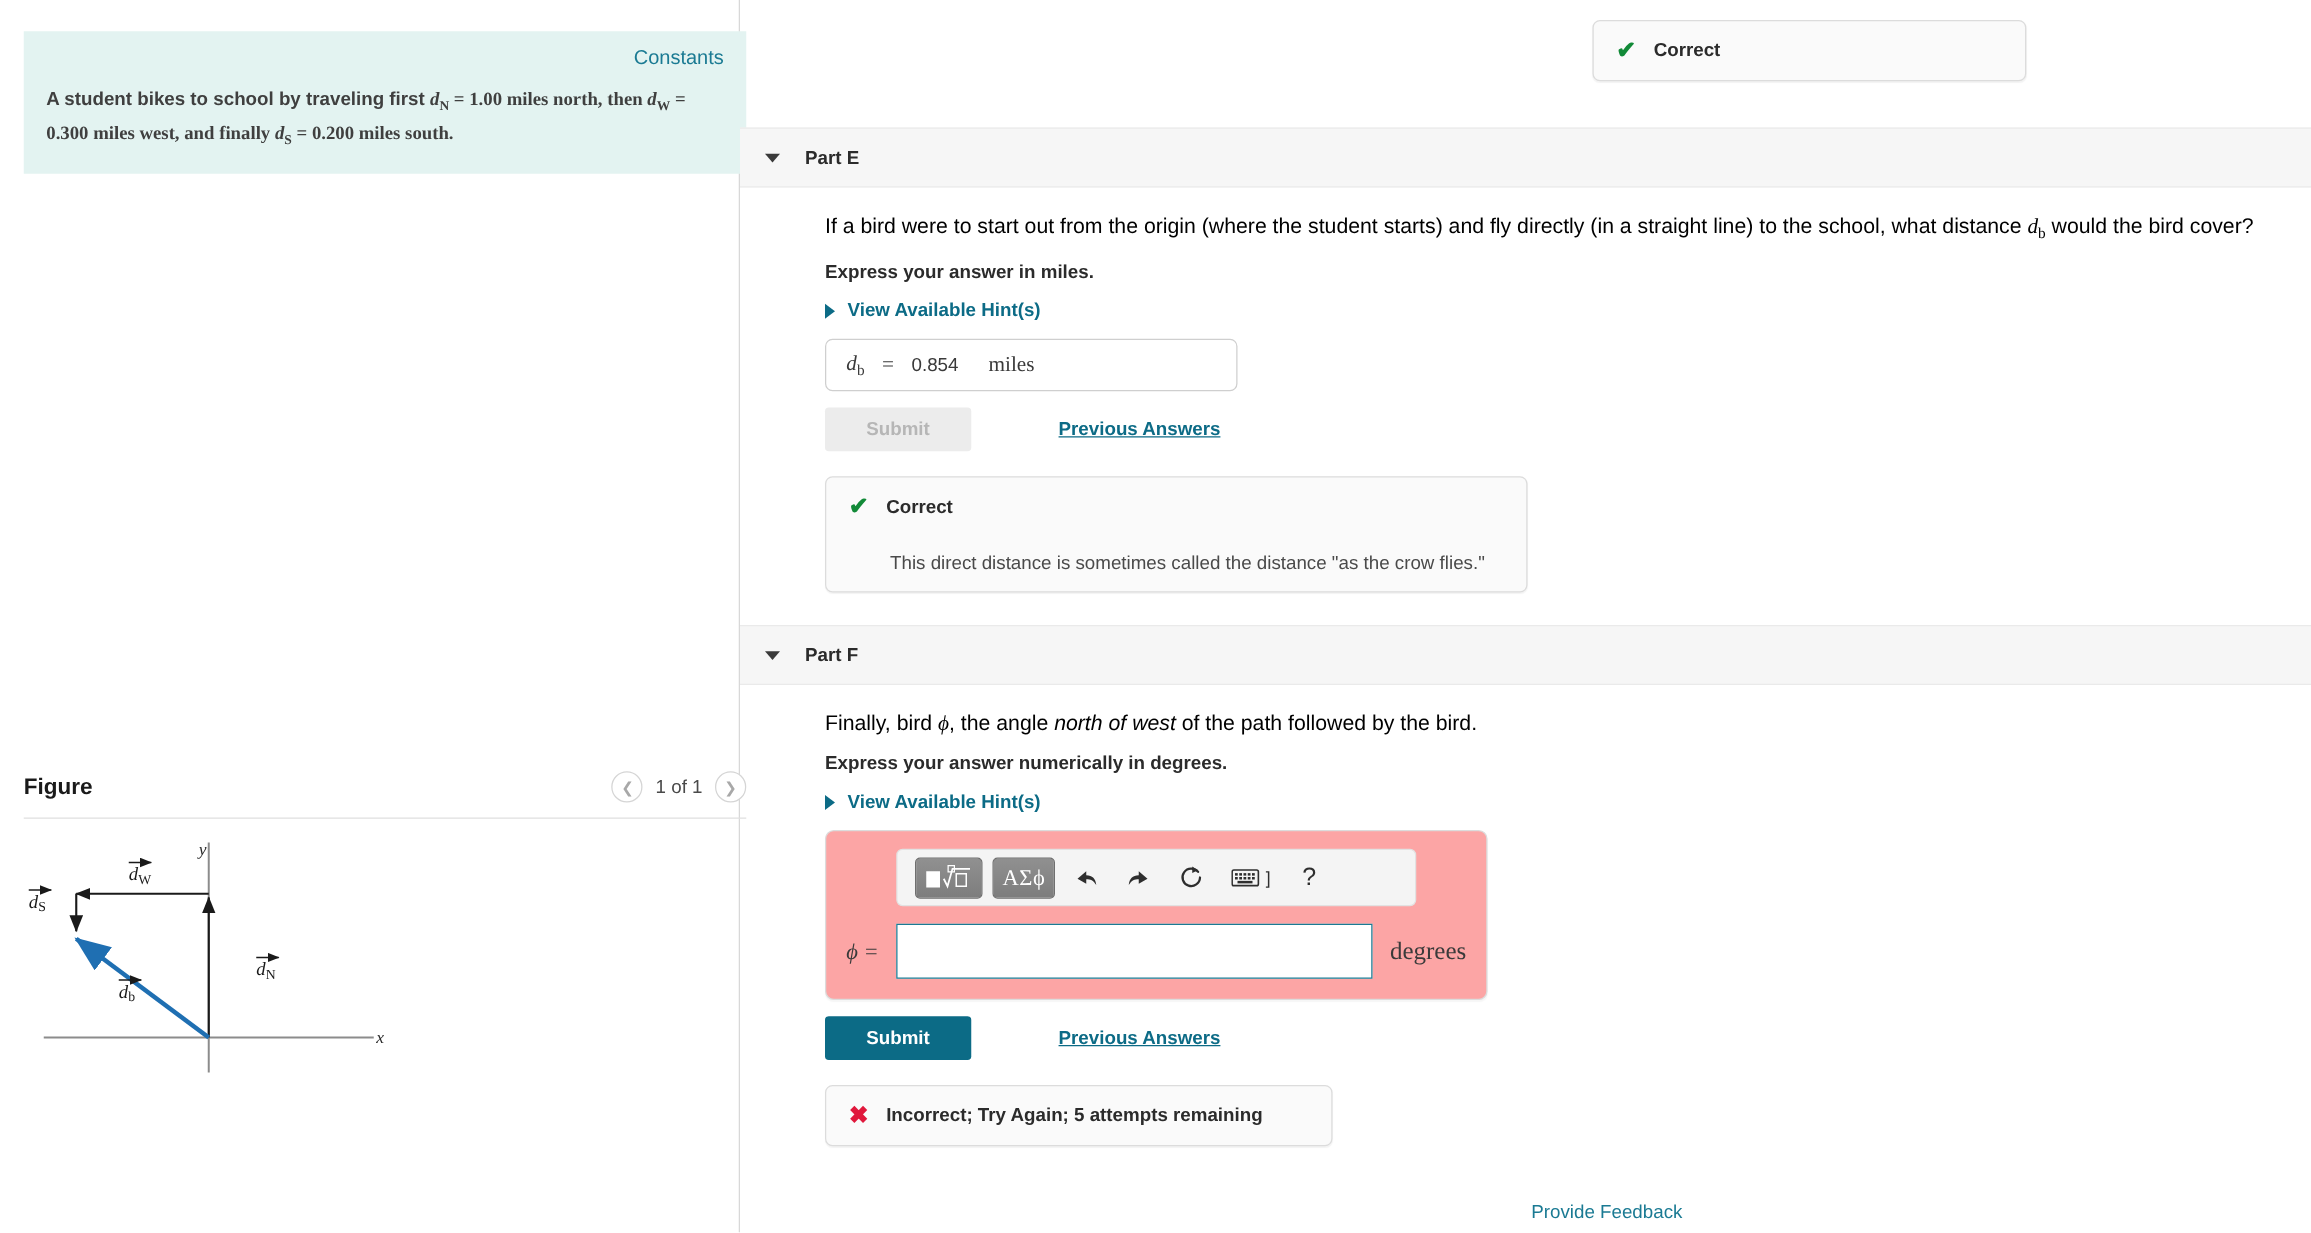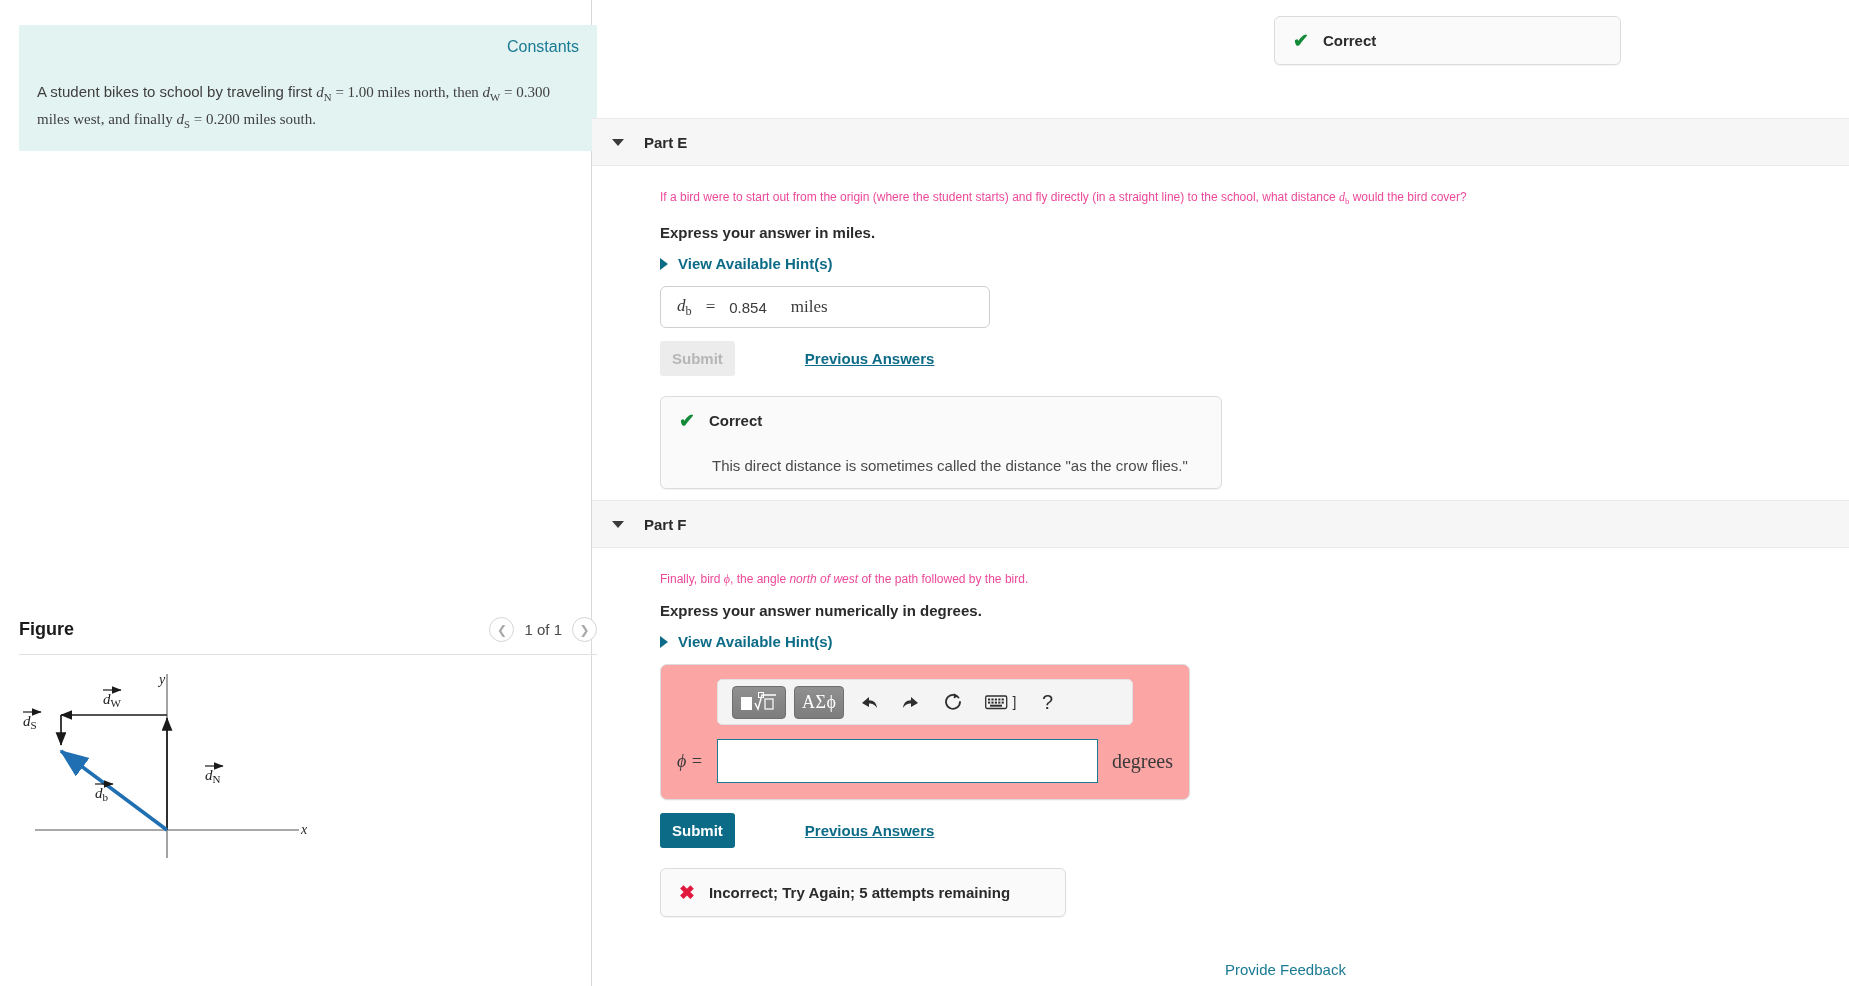--- a/index.html
+++ b/index.html
@@ -32,24 +32,25 @@
     padding: 12px 18px 16px 18px;
   }
   .constants-link {
     text-align: right;
     color: #1a7a93;
     font-size: 16px;
     line-height: 20px;
     cursor: pointer;
   }
   .constants-text {
-    margin-top: 24px;
+    margin-top: 12px;
     font-size: 15px;
     line-height: 21px;
     color: #3f3f3f;
+    font-weight: bold;
   }
   .mathvar { font-family: "Liberation Serif", serif; font-style: italic; }
   .mathvar sub { font-style: normal; font-size: 0.72em; }
   .mathrm { font-family: "Liberation Serif", serif; font-style: normal; }
 
   
   .figure-header {
     position: absolute;
     left: 19px; top: 605px;
     width: 578px;
@@ -114,21 +115,21 @@
   }
   .caret-down {
     width: 0; height: 0;
     border-left: 6px solid transparent;
     border-right: 6px solid transparent;
     border-top: 7px solid #3a3a3a;
   }
   .part-title { font-weight: bold; font-size: 15px; color: #2b2b2b; }
 
   .body-pad { padding-left: 68px; padding-right: 20px; }
-  .qtext { font-size: 12px; line-height: 22px; color: #ec4899; margin-top: 20px; }
+  .qtext { font-size: 17px; line-height: 22px; color: #000000; margin-top: 20px; }
   .qbold { font-size: 15px; font-weight: bold; color: #2b2b2b; margin-top: 12px; }
   .hints {
     margin-top: 14px;
     color: #0c6b86;
     font-weight: bold;
     font-size: 15px;
     display: flex; align-items: center; gap: 10px;
     cursor: pointer;
   }
   .caret-right {
@@ -155,21 +156,21 @@
   }
   .btnrow { margin-top: 13px; display: flex; align-items: center; gap: 22px; }
   .btn-submit {
     background: #0c6b86;
     color: #fff;
     border: none;
     border-radius: 3px;
     font-family: "Liberation Sans", sans-serif;
     font-size: 15px;
     font-weight: bold;
-    padding: 9px 12px;
+    padding: 9px 33px;
     cursor: pointer;
   }
   .btn-submit.disabled { background: #ececec; color: #b6b6b6; cursor: default; }
   .prev-answers {
     color: #0c6b86;
     font-weight: bold;
     font-size: 15px;
     text-decoration: underline;
     cursor: pointer;
     margin-left: 48px;
@@ -314,21 +315,21 @@
 
   <div class="right-panel">
 
     <div style="position:absolute; left:682px; top:16px; width:347px;" class="alert-box">
       <div class="alert-head">
         <span class="check-icon">✔</span>
         <span class="alert-label">Correct</span>
       </div>
     </div>
 
-    <div style="position:absolute; left:0; top:118px; right:0;">
+    <div style="position:absolute; left:0; top:102px; right:0;">
       <div class="part-header">
         <span class="caret-down"></span>
         <span class="part-title">Part E</span>
       </div>
 
       <div class="body-pad">
         <div class="qtext">
           <span>If a bird were to start out from the origin (where the student starts) and fly directly (in a straight line) to the school, what distance </span><span class="mathvar"><span>d</span><sub>b</sub></span><span> would the bird cover?</span>
         </div>
         <div class="qbold">Express your answer in miles.</div>

